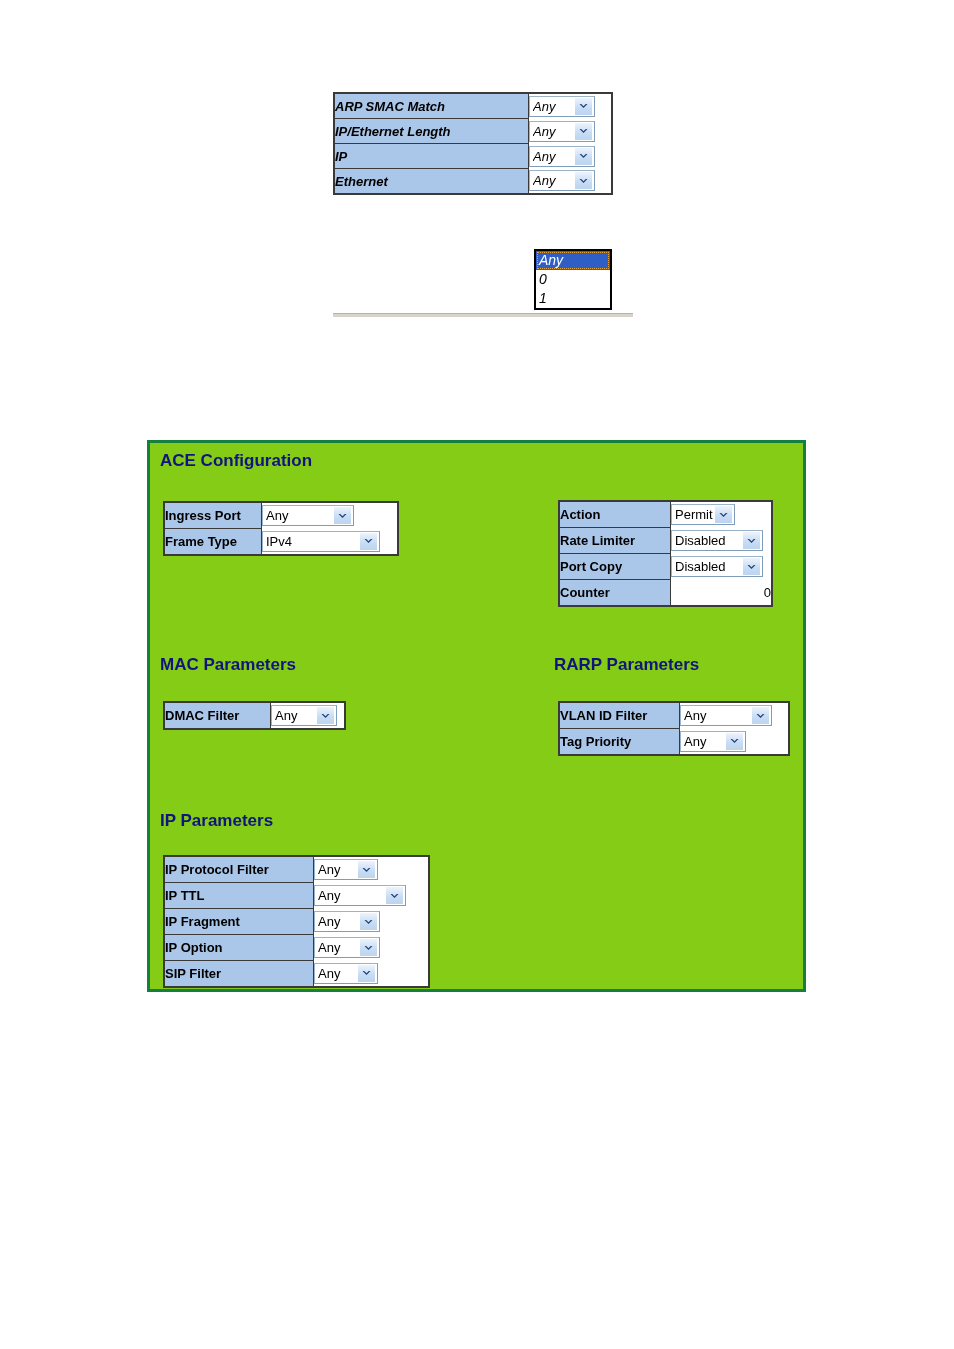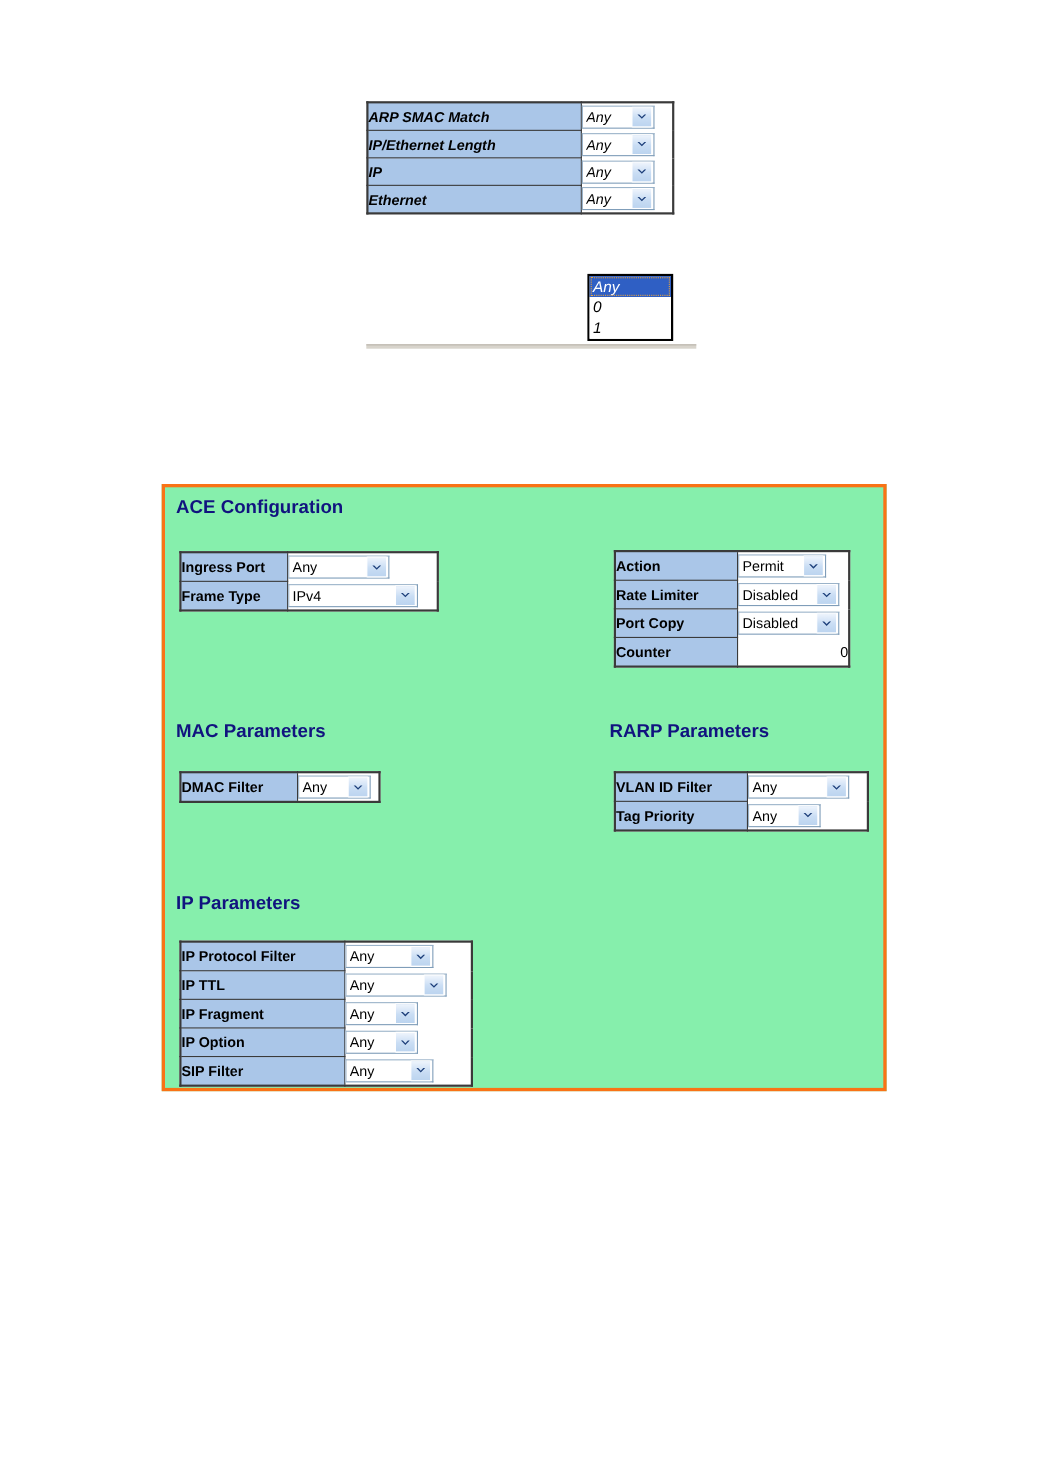--- a/index.html
+++ b/index.html
@@ -79,21 +79,21 @@
     flex: 0 0 17px;
     background: linear-gradient(#eef4fc, #c9ddf4 55%, #bcd4ef);
     border: 1px solid #ffffff;
     border-radius: 1px;
     display: flex;
     align-items: center;
     justify-content: center;
   }
   .sel .sel-arrow svg { display: block; }
   .w-sm    { width: 66px; }
-  .w-md    { width: 80px; }
+  .w-md    { width: 64px; }
   .w-lg    { width: 92px; }
   .w-xxl   { width: 118px; }
 
   
   #fig1 {
     position: absolute;
     left: 333px;
     top: 92px;
     width: 300px;
     height: 230px;
@@ -141,22 +141,22 @@
     border-top: 1px solid #b9b4ab;
   }
 
   
   #panel {
     position: absolute;
     left: 147px;
     top: 440px;
     width: 659px;
     height: 552px;
-    border: 3px solid #f97316;
-    background: #86efac;
+    border: 3px solid #15803d;
+    background: #84cc16;
     box-sizing: border-box;
     overflow: hidden;
   }
   .sec-title {
     position: absolute;
     font-size: 17px;
     font-weight: bold;
     color: #11137f;
     white-space: nowrap;
   }

